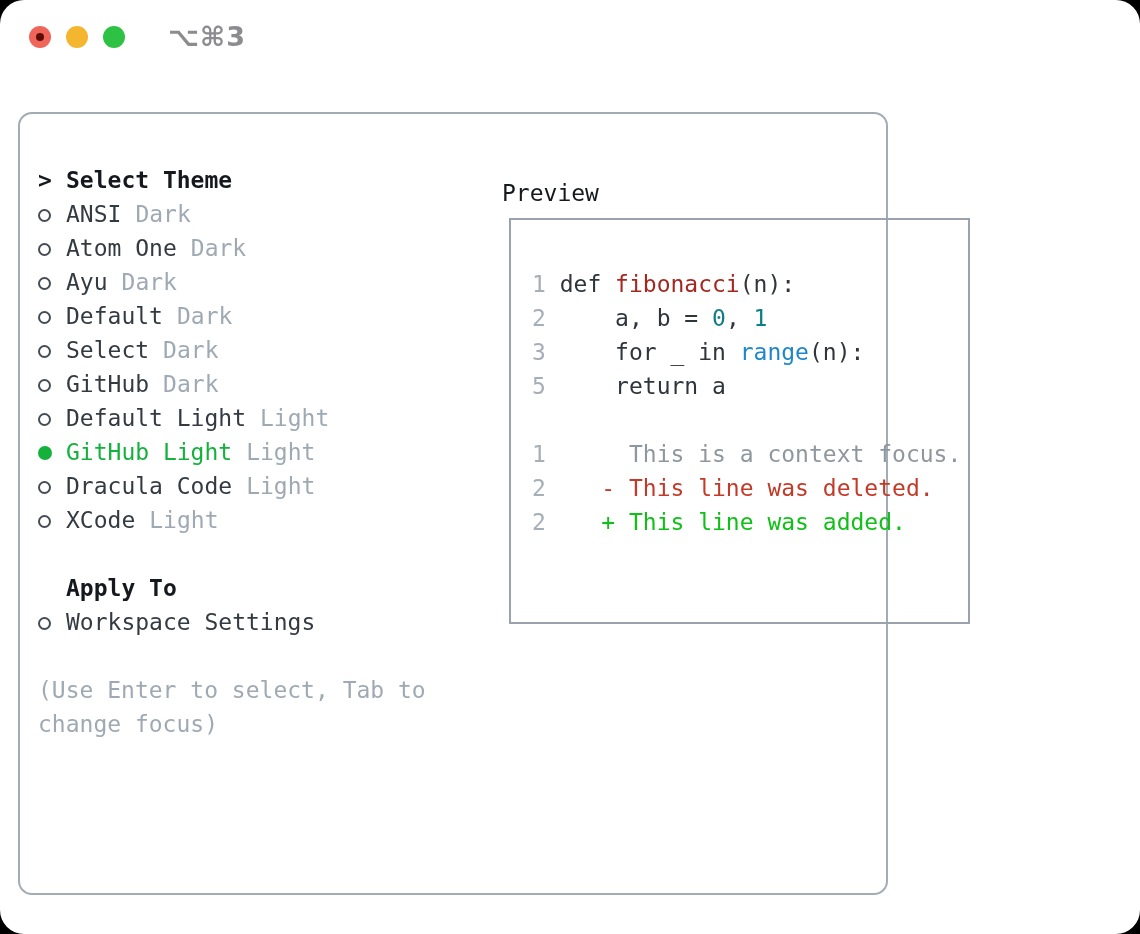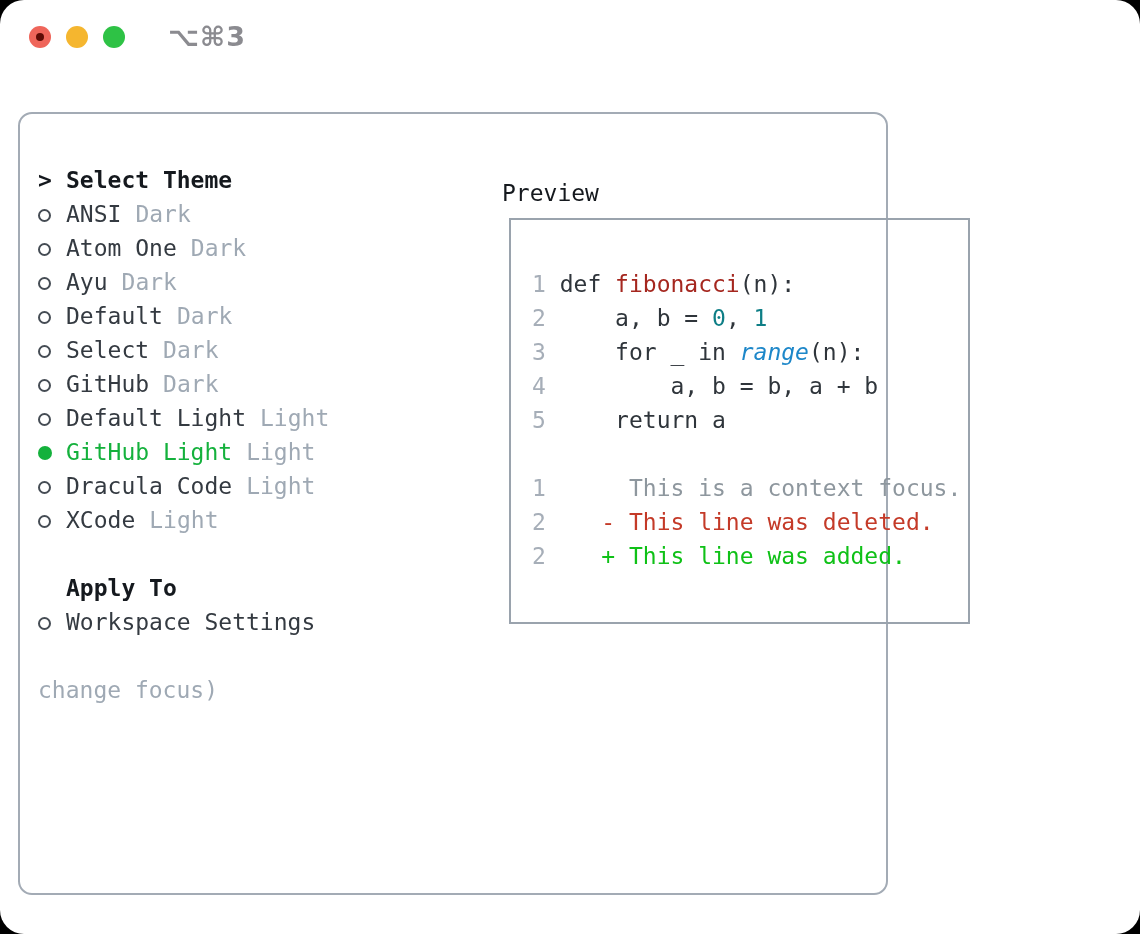--- a/index.html
+++ b/index.html
@@ -40,21 +40,21 @@
   .preview-title{position:absolute;left:482px;top:49px;font-weight:400;color:var(--heading,#15191e);margin-top:13px;}
   .preview-box{
     position:absolute;left:489px;top:104px;width:461px;height:406px;
     border:2px solid #9aa3ad;box-sizing:border-box;padding:47px 0 0 21px;
   }
   .cl{height:34px;white-space:pre;}
   .ln{color:#a6aeb8;}
   .c-code{color:#2f353b;}
   .c-func{color:var(--func_red,#a5271f);}
   .c-num{color:var(--num_teal,#0e7e86);}
-  .c-call{color:var(--call_blue,#1d87c9);font-style:italic;}
+  .c-call{color:var(--call_blue,#1d87c9);}
   .c-context{color:var(--context,#8e979e);}
   .c-del{color:var(--deleted,#c43a28);margin-top:28px;}
   .c-add{color:var(--added,#0fc117);}
 </style>
 </head>
 <body>
 
 <div class="window">
 
   <div class="titlebar">
@@ -79,31 +79,31 @@
           <div class="row"><span class="marker"><span class="dot"></span></span><span class="name sel">GitHub Light</span><span class="tag">Light</span></div>
           <div class="row"><span class="marker"><span class="ring"></span></span><span class="name">Dracula Code</span><span class="tag">Light</span></div>
           <div class="row"><span class="marker"><span class="ring"></span></span><span class="name">XCode</span><span class="tag">Light</span></div>
         </div>
       <div class="spacer34"></div>
       <div class="row hdr"><span class="marker"></span><span>Apply To</span></div>
       <div id="apply-list">
           <div class="row"><span class="marker"><span class="ring"></span></span><span class="name">Workspace Settings</span></div>
         </div>
       <div class="spacer34"></div>
+      <div class="row hint">(Use Enter to select, Tab to</div>
       <div class="row hint">change focus)</div>
     </div>
 
     <div class="preview-title">Preview</div>
 
     <div class="preview-box">
       <div id="code-block">
           <div class="cl"><span class="ln">1 </span><span class="c-code">def </span><span class="c-func">fibonacci</span><span class="c-code">(n):</span></div>
           <div class="cl"><span class="ln">2 </span><span class="c-code">    a, b = </span><span class="c-num">0</span><span class="c-code">, </span><span class="c-num">1</span></div>
           <div class="cl"><span class="ln">3 </span><span class="c-code">    for _ in </span><span class="c-call">range</span><span class="c-code">(n):</span></div>
-          <div class="cl"><span class="ln">4 </span><span class="c-code">        a, b = b, a + b</span></div>
           <div class="cl"><span class="ln">5 </span><span class="c-code">    return a</span></div>
         </div>
       <div class="spacer34"></div>
       <div id="diff-block">
           <div class="cl"><span class="ln">1 </span><span class="c-context">     This is a context focus.</span></div>
           <div class="cl"><span class="ln">2 </span><span class="c-context">   </span><span class="c-del">- This line was deleted.</span></div>
           <div class="cl"><span class="ln">2 </span><span class="c-context">   </span><span class="c-add">+ This line was added.</span></div>
         </div>
     </div>
 

